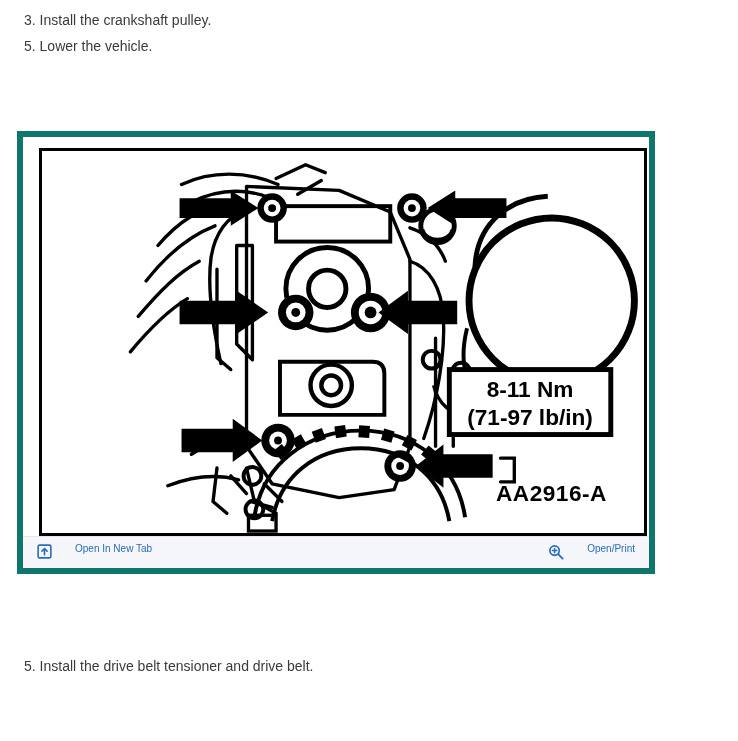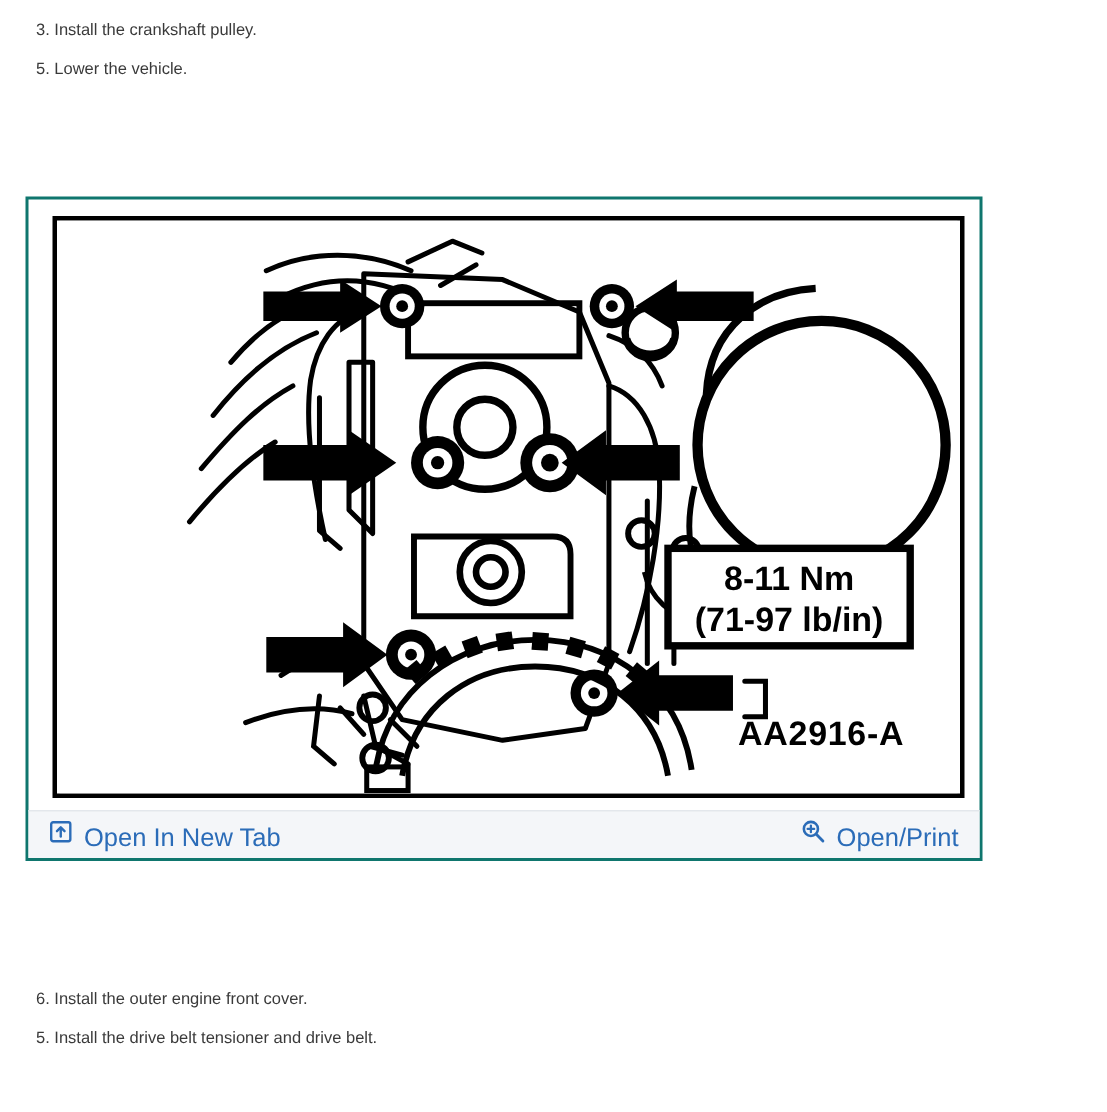--- a/index.html
+++ b/index.html
@@ -15,21 +15,21 @@
     overflow: hidden;
     position: relative;
   }
 
   .steps {
     list-style: none;
     margin: 0;
     padding: 0;
   }
   .steps li {
-    font-size: 11px;
+    font-size: 14px;
     line-height: 26px;
     color: #3a3a3a;
     white-space: nowrap;
   }
 
   .steps-top {
     position: absolute;
     left: 24px;
     top: 7px;
   }
@@ -40,21 +40,21 @@
     top: 653px;
   }
 
   
   .figure-card {
     position: absolute;
     left: 17px;
     top: 131px;
     width: 638px;
     height: 443px;
-    border: 2px solid #0f766e;
+    border: 6px solid #0f766e;
     background: #ffffff;
     box-sizing: border-box;
   }
 
   .figure-frame {
     position: absolute;
     left: 16px;
     top: 11px;
     width: 608px;
     height: 388px;
@@ -80,24 +80,24 @@
     border-top: 1px solid #e3e7ec;
     display: flex;
     align-items: center;
     justify-content: space-between;
     padding: 0 14px 0 14px;
     box-sizing: border-box;
   }
 
   .flink {
     display: flex;
-    align-items: flex-end;
-    gap: 8px;
+    align-items: flex-start;
+    gap: 23px;
     color: #2b6cb8;
-    font-size: 17px;
+    font-size: 10px;
     cursor: pointer;
     text-decoration: none;
     white-space: nowrap;
   }
   .flink .lbl { line-height: 1; }
 
   .icon { display: block; }
 </style>
 </head>
 <body>
@@ -264,15 +264,14 @@
           <path d="M10.2 10.2 L14.6 14.6" stroke="#2b6cb8" stroke-width="1.9" stroke-linecap="round"></path>
           <path d="M6.6 4.4 L6.6 8.8 M4.4 6.6 L8.8 6.6" stroke="#2b6cb8" stroke-width="1.5" stroke-linecap="round"></path>
         </svg>
       </span>
       <span class="lbl">Open/Print</span>
     </a>
   </div>
 </div>
 
 <ul class="steps steps-bottom">
-  <li>6. Install the outer engine front cover.</li>
   <li>5. Install the drive belt tensioner and drive belt.</li>
 </ul>
 
 </body></html>

